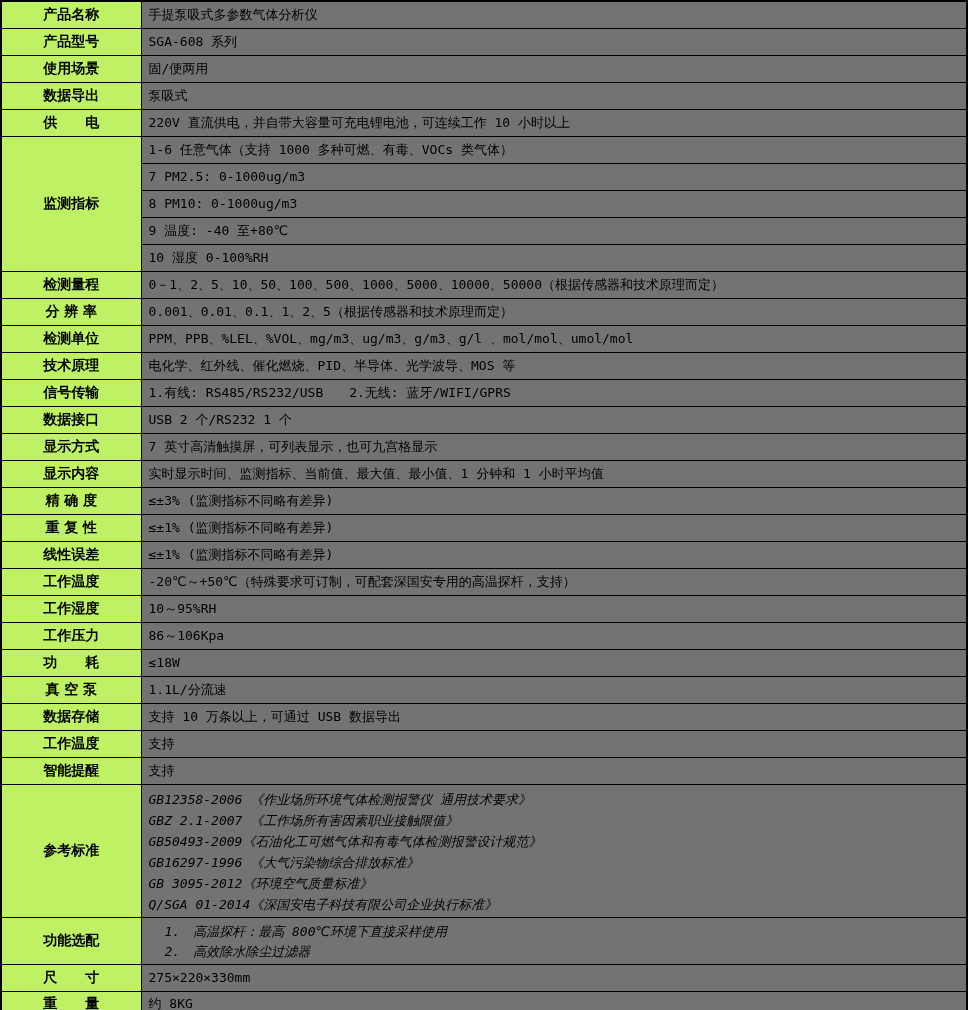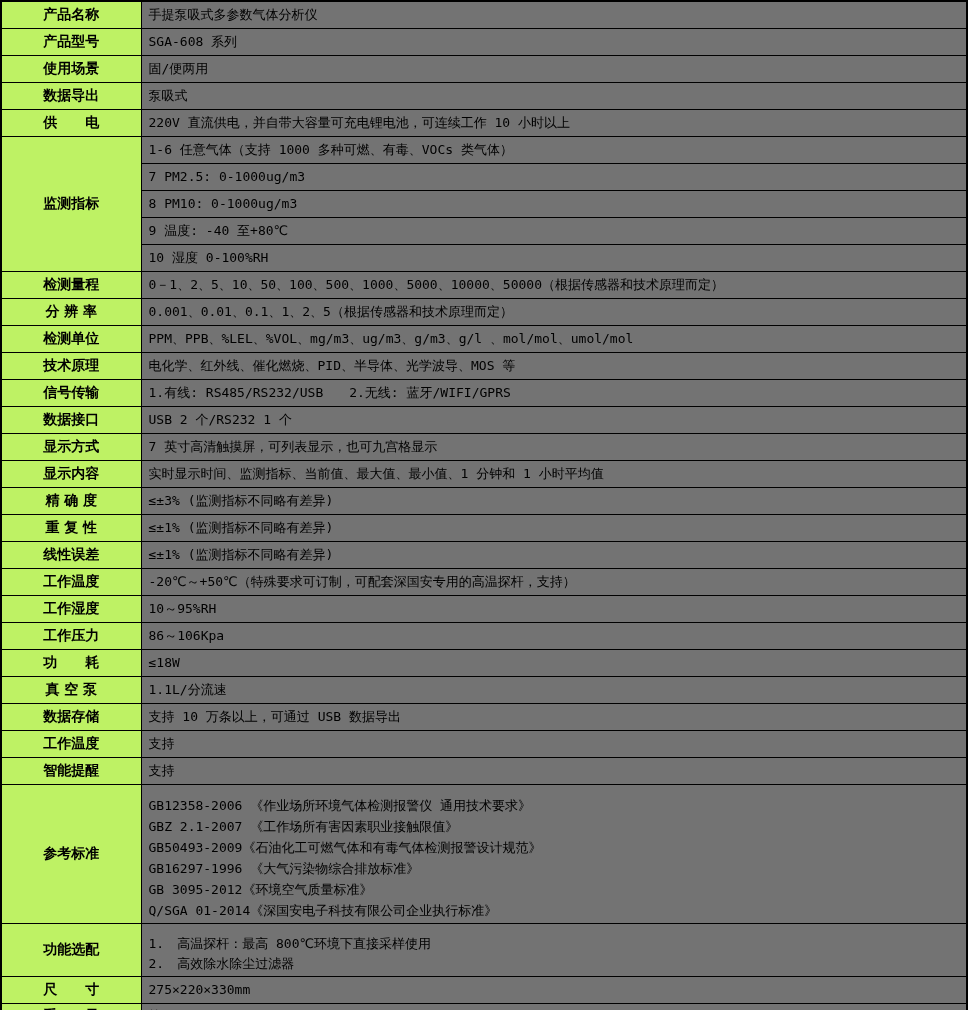--- a/index.html
+++ b/index.html
@@ -33,23 +33,23 @@
     background: #737373;
     font-family: "DejaVu Sans Mono", "DejaVu Sans", monospace;
     font-size: 13px;
     text-align: left;
     vertical-align: middle;
     padding: 0 7px;
   }
   tr.r  { height: 27px; }
   tr.tall { height: 128px; }
   tr.opt  { height: 41px; }
-  td.multi { line-height: 21px; padding-top: 10px; padding-bottom: 2px; }
+  td.multi { line-height: 21px; padding-top: 4px; padding-bottom: 2px; font-style: italic; }
   td.multi div { height: 21px; }
-  tr.opt td div { height: 20px; line-height: 20px; }
+  tr.opt td div { height: 20px; line-height: 20px; margin-left: 16px; }
 </style>
 </head>
 <body>
 
 <table class="spec">
   <colgroup>
       <col class="label-col">
       <col>
     </colgroup>
   <tbody>

